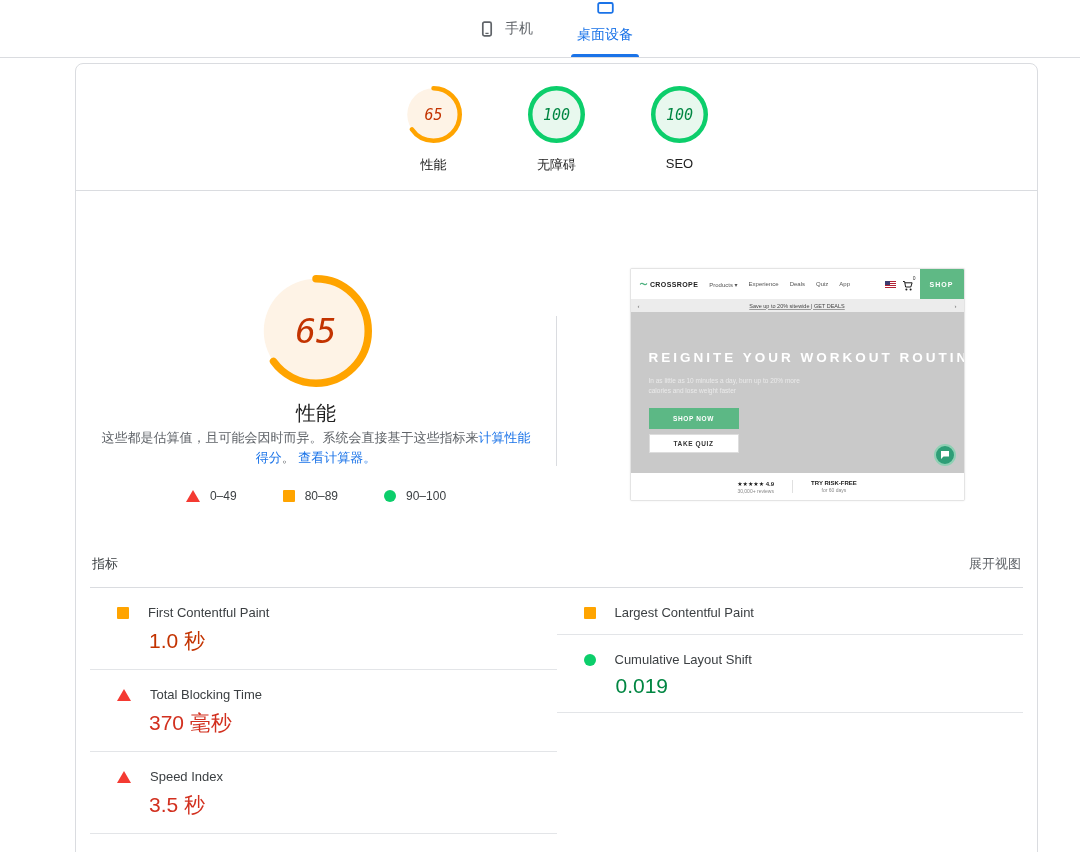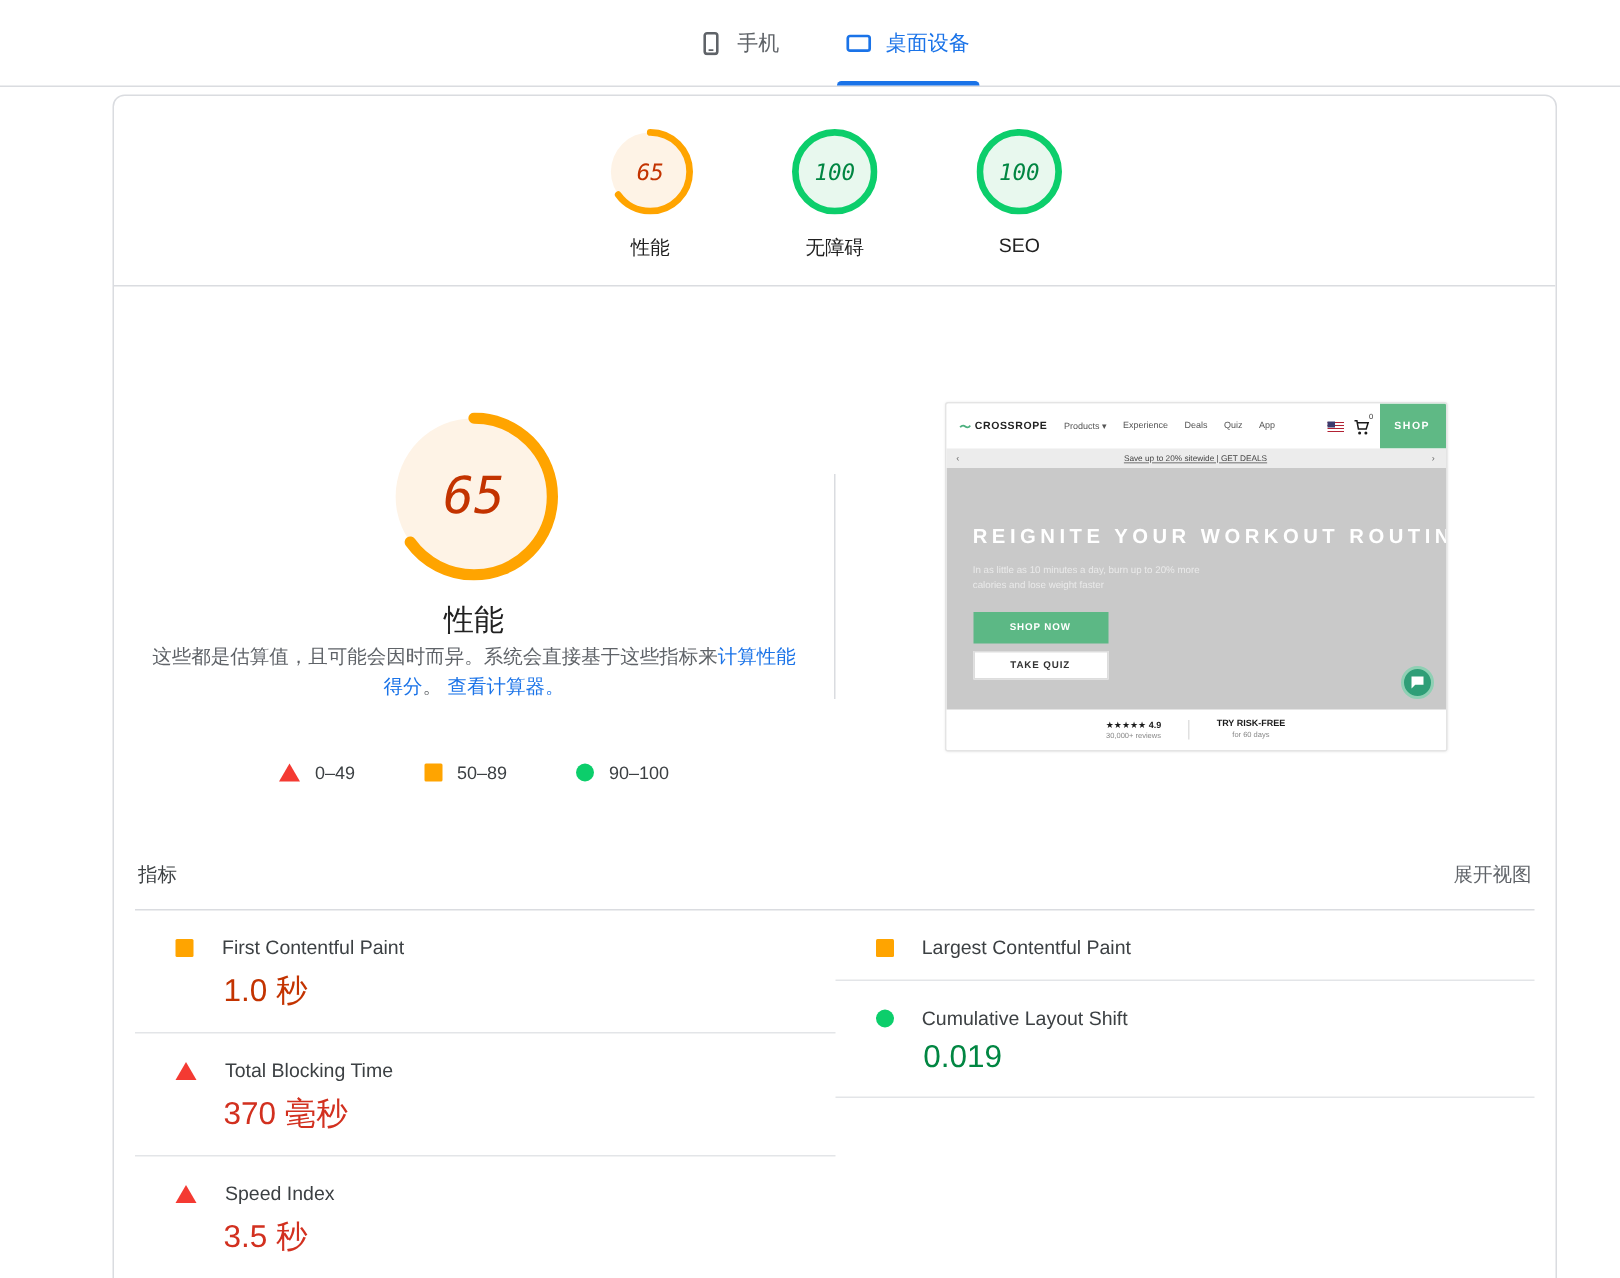--- a/index.html
+++ b/index.html
@@ -10,21 +10,21 @@
     --gray-text:#5f6368; --dark-text:#202124; --footer-bg:#f4f4f4;
   }
   *{box-sizing:border-box; margin:0; padding:0;}
   html,body{width:1080px; height:852px; overflow:hidden; background:#fff;
     font-family:"Liberation Sans","DejaVu Sans",sans-serif; color:var(--dark-text);}
   
   .tabbar{height:58px; display:flex; justify-content:center; align-items:stretch;
     gap:36px; border-bottom:1px solid var(--border); padding-left:32px;}
   .tab{display:flex; align-items:center; gap:10px; font-size:14px; color:var(--gray-text);
     position:relative; cursor:pointer; padding:0 4px;}
-  .tab.active{color:var(--blue);}
+  .tab.active{color:var(--blue);flex-direction:column;}
   .tab-underline{position:absolute; left:-2px; right:-2px; bottom:0; height:3px;
     background:var(--blue); border-radius:3px 3px 0 0;}
   
   .card{margin-left:75px; margin-top:5px; width:963px; min-height:940px;
     border:1px solid var(--border); border-radius:8px; background:#fff; overflow:hidden;}
   
   .summary{display:flex; justify-content:center; gap:66px; padding:22px 0 16px;
     border-bottom:1px solid var(--border);}
   .gauge-wrap{display:flex; flex-direction:column; align-items:center; gap:13px;
     font-size:13px; color:#212121; cursor:pointer;}
@@ -33,21 +33,21 @@
   .gauge-num{position:absolute; inset:0; display:flex; align-items:center;
     justify-content:center; font-family:"DejaVu Sans Mono",monospace;font-style:italic;}
   
   .perf{display:flex; padding-bottom:26px;}
   .perf-left{width:480px; display:flex; flex-direction:column; align-items:center;
     padding-top:84px;}
   .perf-title{font-size:20px; margin-top:13px; color:#212121;}
   .perf-desc{margin-top:1px; width:430px; text-align:center; font-size:13px;
     line-height:1.55; color:var(--gray-text);}
   .perf-desc a{color:var(--blue); text-decoration:none; cursor:pointer;}
-  .legend{display:flex; gap:46px; margin-top:40px; font-size:12px; color:#3c4043;
+  .legend{display:flex; gap:46px; margin-top:21px; font-size:12px; color:#3c4043;
     align-items:flex-start;}
   .legend-item{display:flex; align-items:center; gap:10px;}
   .tri{width:0; height:0; border-left:7px solid transparent; border-right:7px solid transparent;
     border-bottom:12px solid var(--red);}
   .sq{width:12px; height:12px; background:var(--orange); border-radius:1px;}
   .dot{width:12px; height:12px; border-radius:50%; background:var(--green);}
   .divider-v{width:1px; height:150px; background:var(--border); margin-top:125px;}
   .perf-right{flex:1; display:flex; justify-content:center; padding-top:77px;}
   
   .thumb{width:335px; height:233px; border:1px solid #e4e4e4; border-radius:2px;
@@ -181,21 +181,21 @@
         </div>
       <div class="perf-title">性能</div>
       <div class="perf-desc"><span>这些都是估算值，且可能会因时而异。系统会直接基于这些指标来</span><a>计算性能得分</a><span>。</span> <a>查看计算器。</a></div>
       <div class="legend">
         <div class="legend-item">
           <span class="tri"></span>
           <span>0–49</span>
         </div>
         <div class="legend-item">
           <span class="sq"></span>
-          <span>50–89</span>
+          <span>80–89</span>
         </div>
         <div class="legend-item">
           <span class="dot"></span>
           <span>90–100</span>
         </div>
       </div>
     </div>
     <div class="divider-v"></div>
     <div class="perf-right">
 

